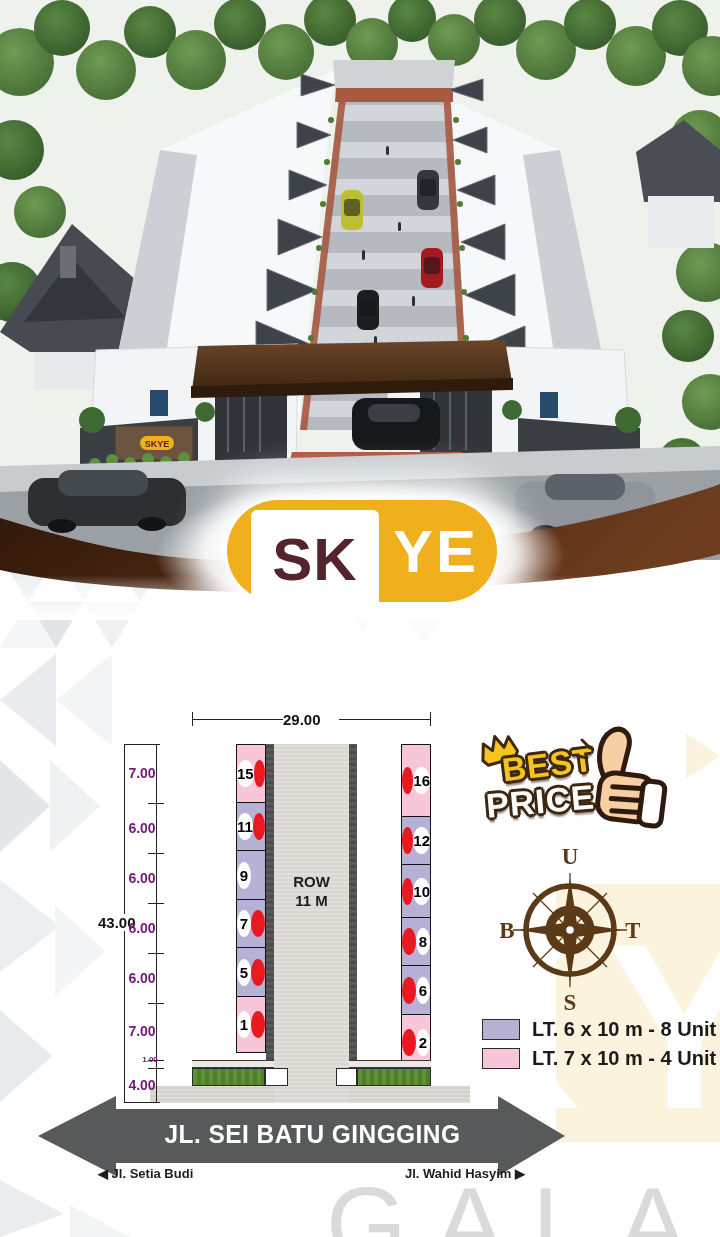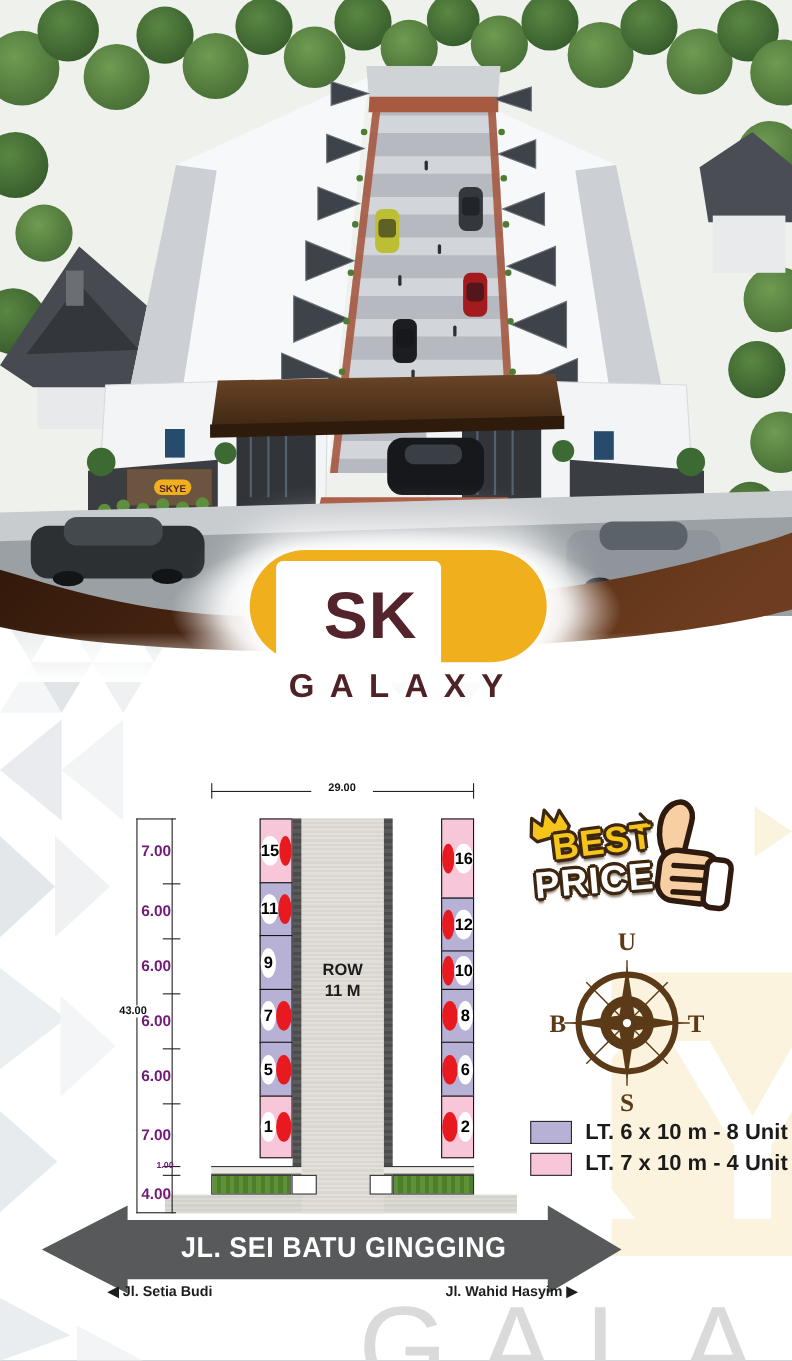--- a/index.html
+++ b/index.html
@@ -4,31 +4,31 @@
 <style>
   html,body{margin:0;padding:0;background:#9aa0a5;}
   #poster{position:relative;width:720px;height:1237px;margin:0 auto;background:#fff;overflow:hidden;
           font-family:"Liberation Sans",sans-serif;}
   .abs{position:absolute;}
   svg{display:block;}
   
   #logo-pill{left:227px;top:500px;width:270px;height:102px;border-radius:51px;background:#F0AF1D;
     box-shadow:0 0 34px 22px rgba(255,255,255,.95),0 0 6px 2px rgba(255,255,255,.7);z-index:6;}
   #logo-white{position:absolute;left:24px;top:10px;width:128px;height:98px;background:#fff;border-radius:6px;
-    display:flex;align-items:center;justify-content:center;font-weight:bold;font-size:60px;color:#53242B;letter-spacing:1px;padding-left:22px;}
+    display:flex;align-items:center;justify-content:center;font-weight:bold;font-size:60px;color:#53242B;letter-spacing:1px;}
   #logo-ye{position:absolute;left:156px;top:10px;width:106px;height:82px;display:flex;align-items:center;justify-content:center;
     font-weight:bold;font-size:60px;color:#fff;letter-spacing:3px;}
   #galaxy{left:180px;top:608px;width:360px;text-align:center;font-size:30px;font-weight:700;color:#4E2227;
     letter-spacing:14px;text-indent:14px;z-index:6;}
   #address{left:80px;top:650px;width:560px;text-align:center;font-size:17px;font-weight:700;color:#33383c;
     letter-spacing:1px;z-index:6;}
   
   .dimline{background:transparent;border-left:1.5px solid #222;z-index:4;}
   .dimtick{height:0;border-top:1.5px solid #222;z-index:4;}
-  .dimlabel{z-index:5;background:#fff;text-align:center;font-weight:bold;font-size:10px;color:#111;}
+  .dimlabel{z-index:5;background:#fff;font-weight:bold;font-size:15px;color:#111;}
   .rowdim{z-index:5;width:48px;text-align:center;font-weight:bold;font-size:14px;color:#701a75;}
   .lot-col{position:absolute;top:744px;width:74px;z-index:4;}
   .lot-cell{box-sizing:border-box;border:1.5px solid #141414;margin-top:-1.5px;display:flex;align-items:center;
     justify-content:space-evenly;margin-left:44px;}
   .lot-cell:first-child{margin-top:0;}
   .lt-pink{background:#F7C6D9;}
   .lt-lav{background:#B6B1D5;}
   .numc{width:27px;height:27px;border-radius:50%;background:#fff;display:flex;align-items:center;justify-content:center;
     font-weight:bold;font-size:15px;color:#000;}
   .dot{width:27px;height:27px;border-radius:50%;background:#E8191F;}
@@ -327,22 +327,22 @@
     <path d="M0,48 C80,72 150,92 250,90 C340,88 360,72 430,70 C510,68 570,56 640,38 C680,27 705,20 720,14
              L720,84 C660,100 560,114 400,120 C240,126 90,120 0,100 Z" fill="url(#wg)"></path>
     <path d="M240,55 C300,20 380,14 450,36" stroke="#caa05e" stroke-width="1.2" fill="none" opacity=".5"></path>
     <path d="M255,70 C315,35 390,28 455,50" stroke="#caa05e" stroke-width="1" fill="none" opacity=".35"></path>
     <ellipse cx="360" cy="85" rx="205" ry="74" fill="url(#glow)"></ellipse>
     <rect x="0" y="105" width="720" height="45" fill="url(#fade)"></rect>
   </svg>
 
   <div class="abs" id="logo-pill">
     <div id="logo-white">SK</div>
-  </div>
-  <div class="abs" id="galaxy">GALAXY</div>
+    <div id="logo-ye">YE</div>
+  </div>
 
   <div class="abs dimtick" style="left:192px;top:719px;width:239px"></div>
   <div class="abs dimline" style="left:192px;top:712px;height:14px"></div>
   <div class="abs dimline" style="left:430px;top:712px;height:14px"></div>
   <div class="abs dimlabel" style="left:283px;top:711px;width:56px">29.00</div>
 
   <div class="abs dimline" style="left:124px;top:744px;height:359px"></div>
   <div class="abs dimtick" style="left:124px;top:744px;width:36px"></div>
   <div class="abs dimtick" style="left:124px;top:1102px;width:36px"></div>
   <div class="abs dimline" style="left:156px;top:744px;height:359px;border-left-width:1px"></div>
@@ -400,21 +400,21 @@
   </div>
   <div class="lot-col" style="left:357px">
     <div class="lot-cell lt-pink" style="height:73px">
       <span class="dot"></span>
       <span class="numc">16</span>
     </div>
     <div class="lot-cell lt-lav" style="height:50px">
       <span class="dot"></span>
       <span class="numc">12</span>
     </div>
-    <div class="lot-cell lt-lav" style="height:36px">
+    <div class="lot-cell lt-lav" style="height:54px">
       <span class="dot"></span>
       <span class="numc">10</span>
     </div>
     <div class="lot-cell lt-lav" style="height:50px">
       <span class="dot"></span>
       <span class="numc">8</span>
     </div>
     <div class="lot-cell lt-lav" style="height:50px">
       <span class="dot"></span>
       <span class="numc">6</span>

